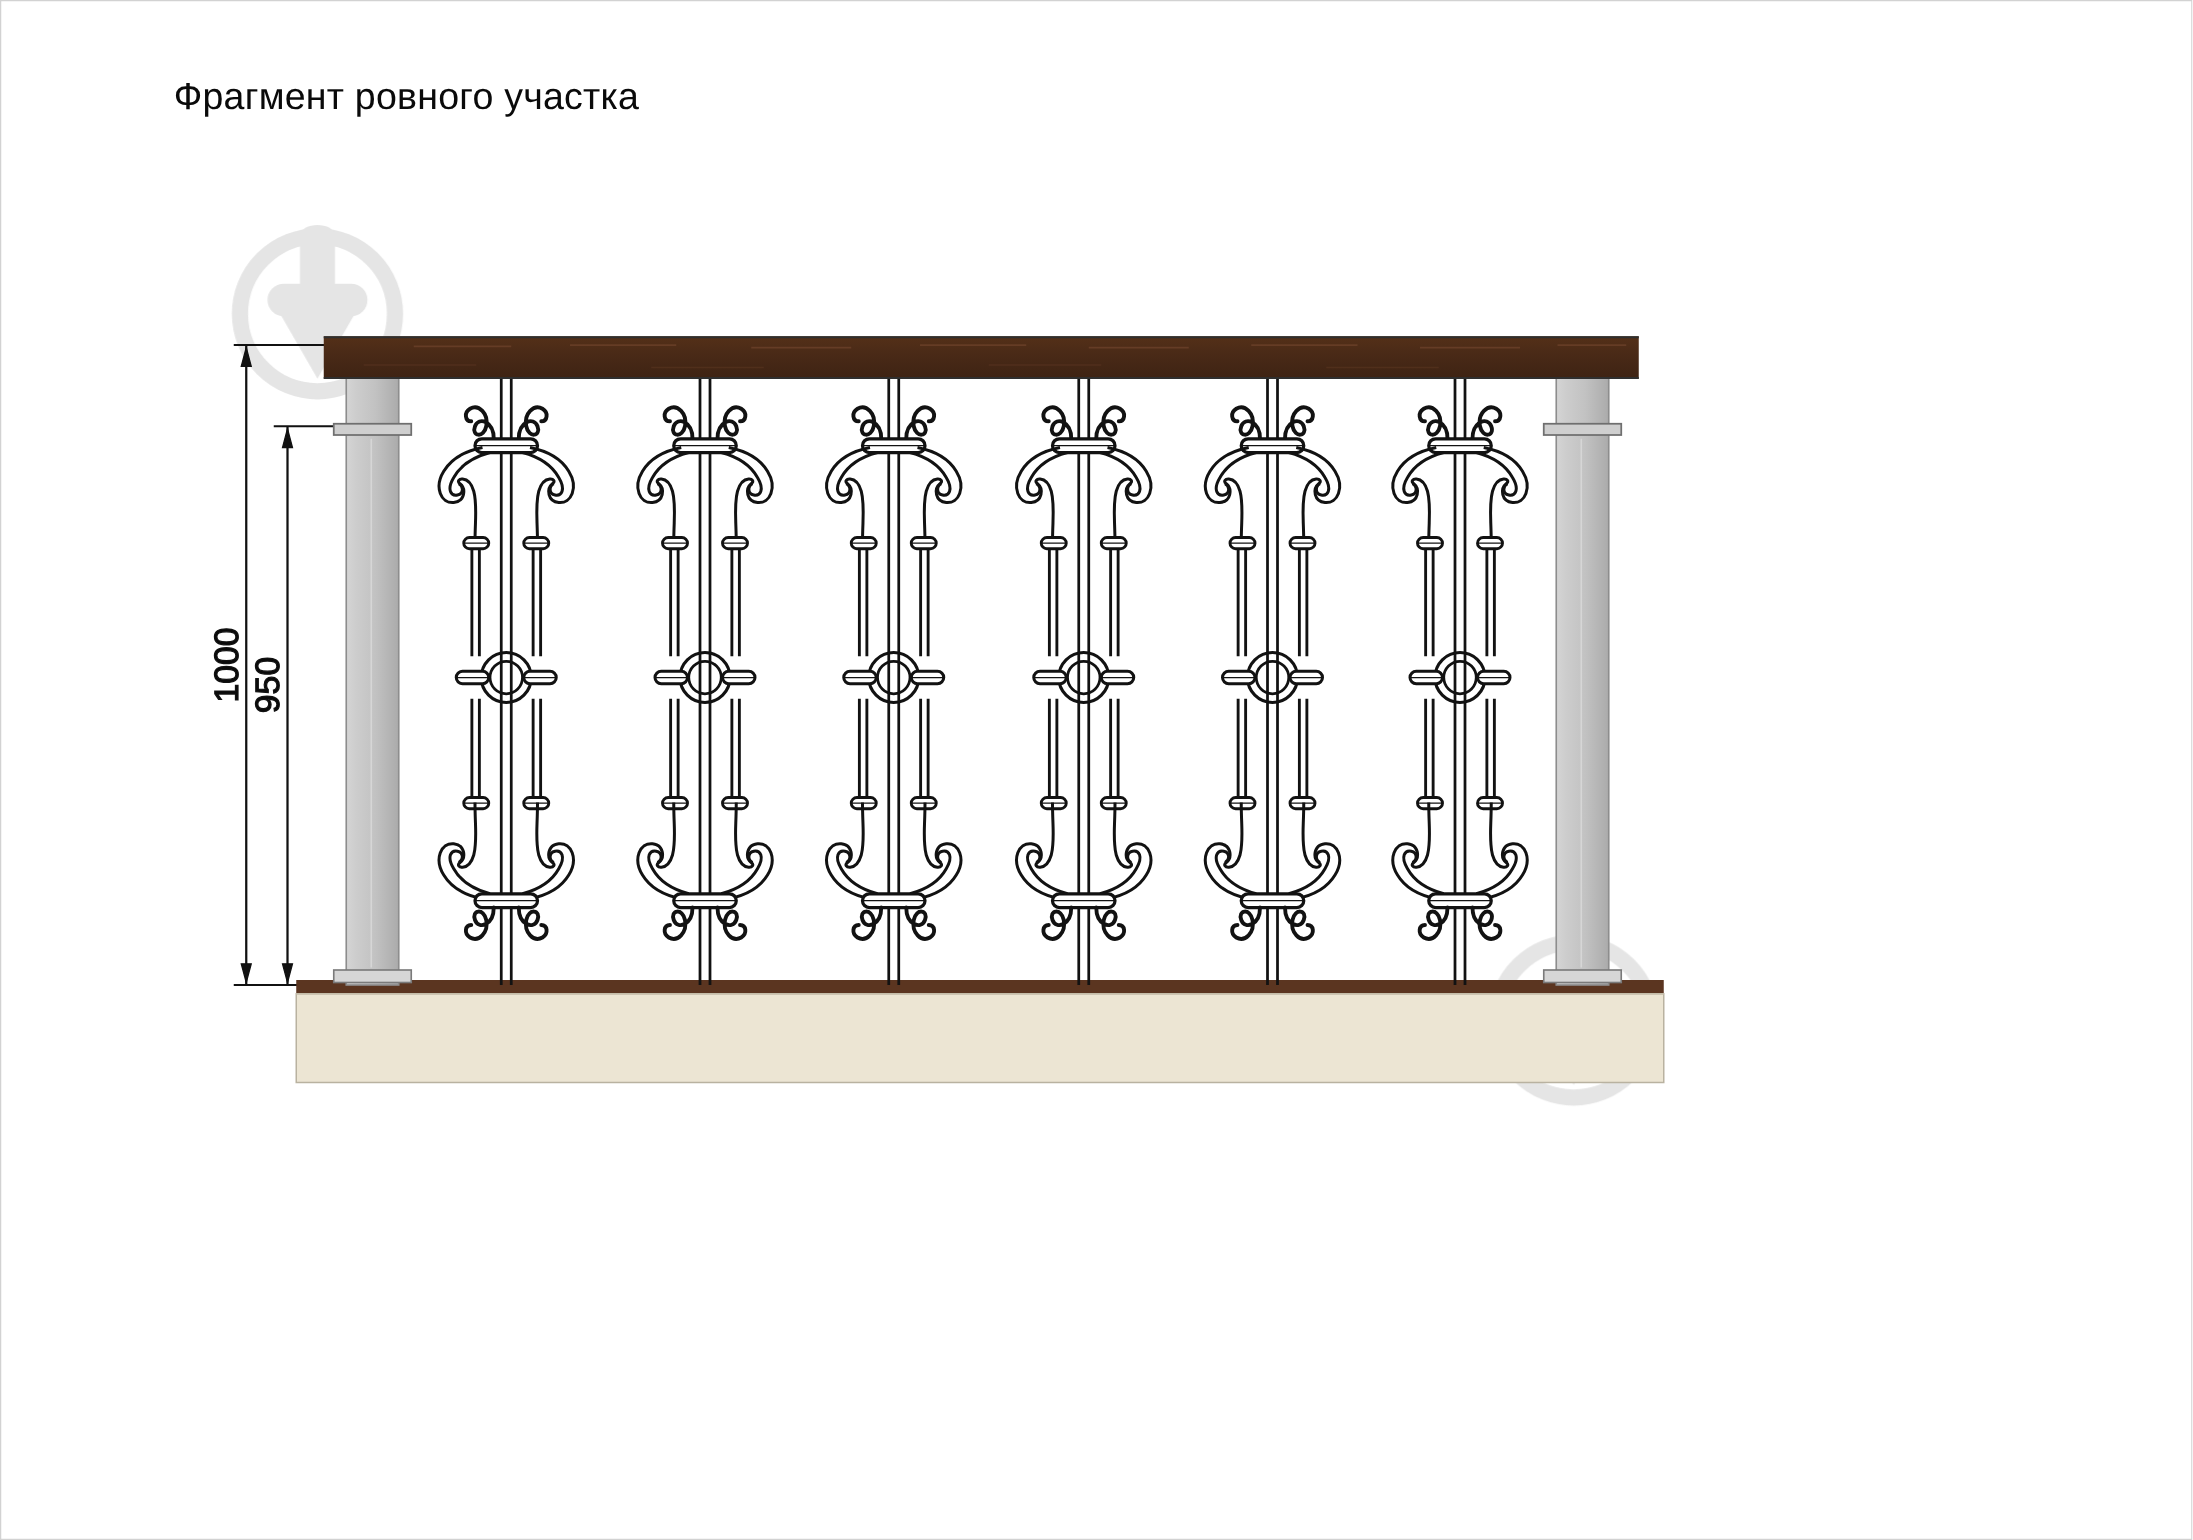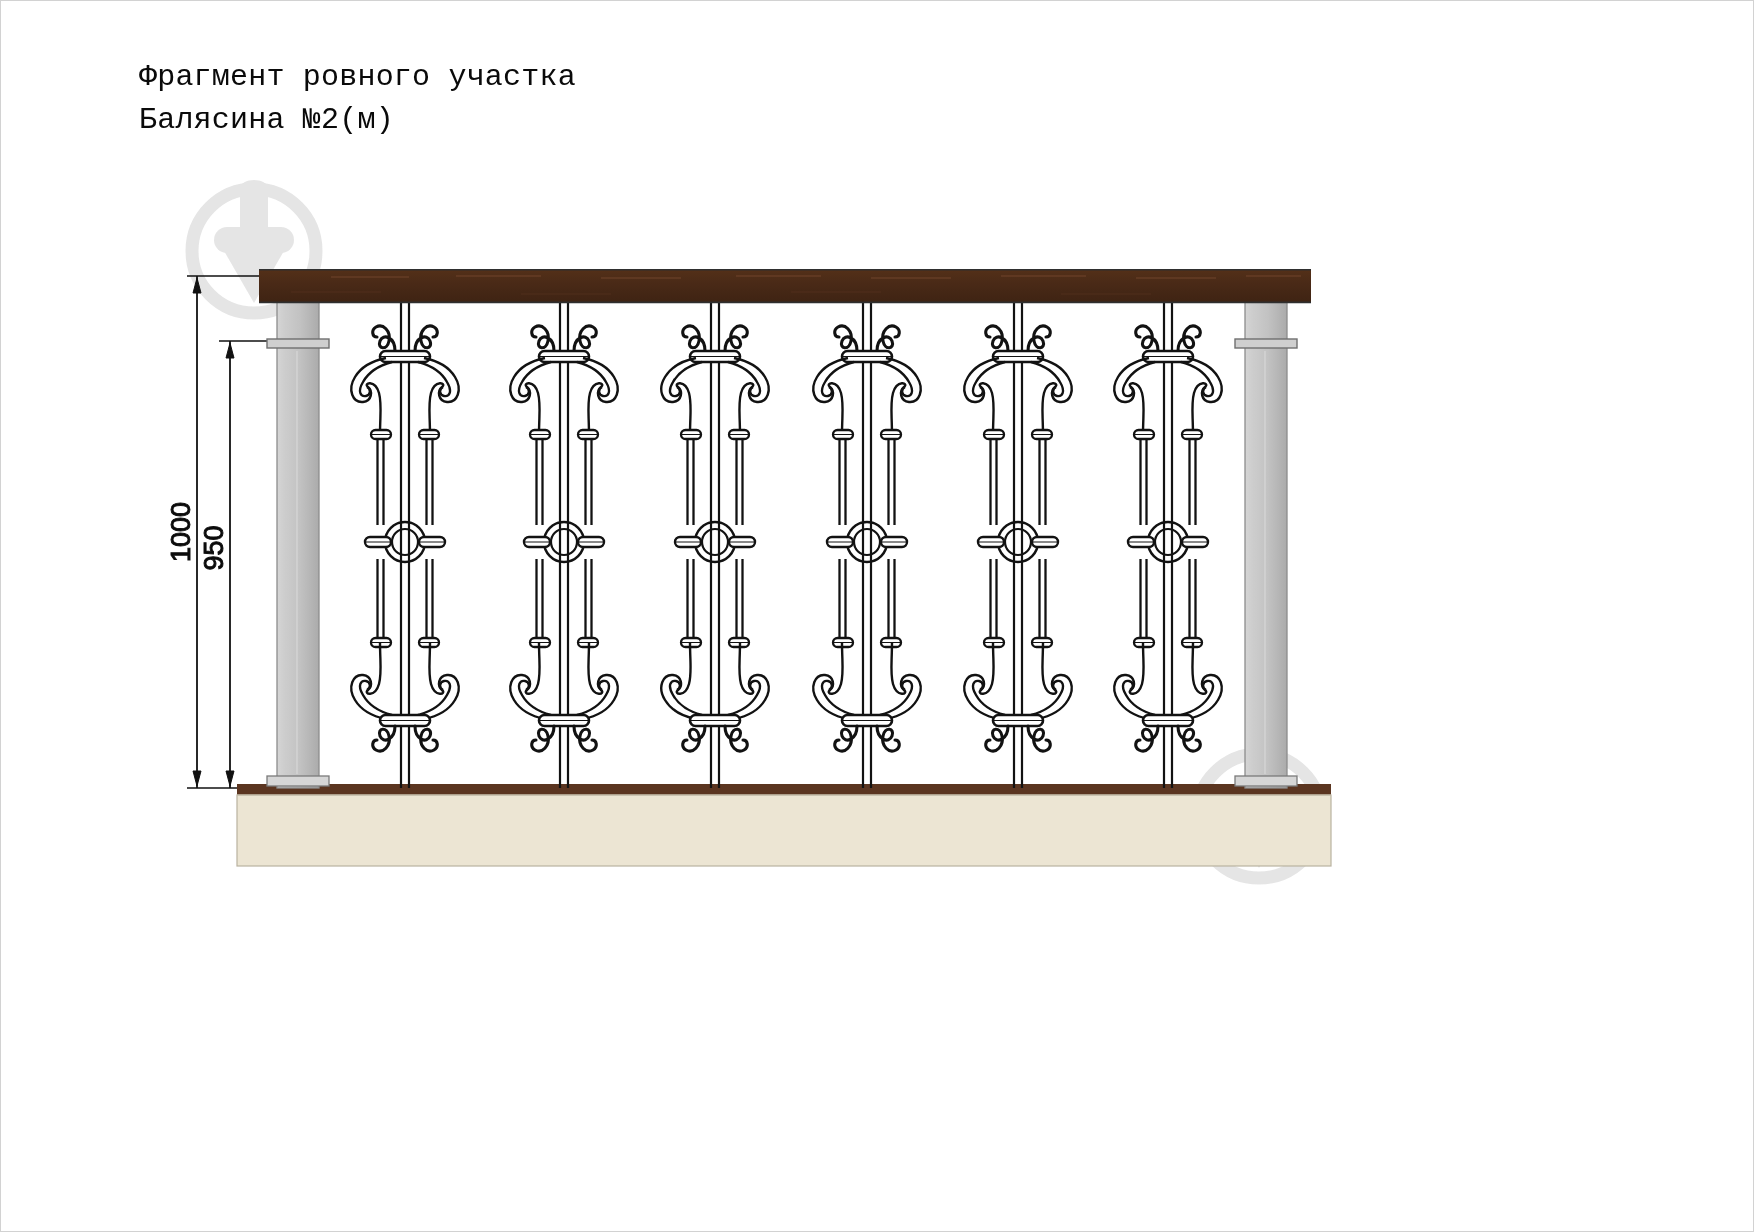--- a/index.html
+++ b/index.html
@@ -18,35 +18,34 @@
   }
   #title-block{
     position:absolute;
     left:138px;top:55px;
     font-size:30px;
     color:#0a0a0a;
     line-height:43px;
     letter-spacing:0.2px;
     white-space:nowrap;
   }
-  #title-block .tline{display:block;font-family:Liberation Mono, monospace;}
+  #title-block .tline{display:block;}
   #drawing{
     position:absolute;
     left:0;top:0;width:1754px;height:1232px;
   }
   svg{display:block;}
 </style>
 </head>
 <body>
 
 <div id="page">
 
   <div id="title-block">
     <span class="tline">Фрагмент ровного участка</span>
-    <span class="tline">Балясина №2(м)</span>
   </div>
 
   <svg id="drawing" viewBox="0 0 1754 1232" width="1754" height="1232">
 
     <defs>
 
       <linearGradient id="postGrad" x1="0" y1="0" x2="1" y2="0">
         <stop offset="0%" stop-color="#d5d5d5"></stop>
         <stop offset="18%" stop-color="#cdcdcd"></stop>
         <stop offset="55%" stop-color="#c2c2c2"></stop>

